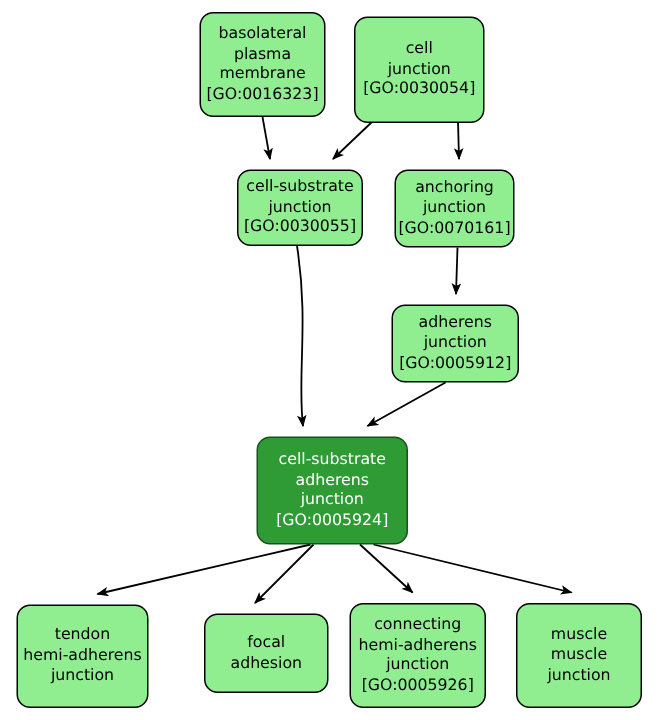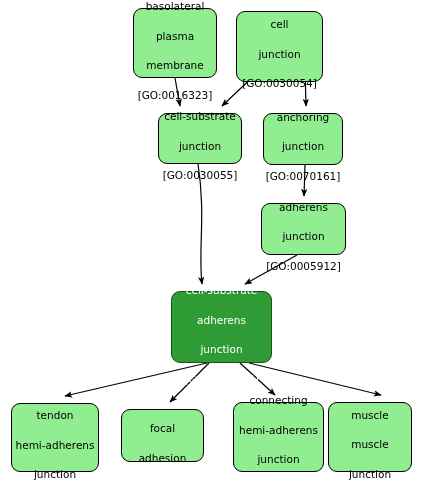--- a/index.html
+++ b/index.html
@@ -43,21 +43,20 @@
   }
   .go-node.highlight {
     background: #2f9b35;
     color: #ffffff;
     border-color: #16521a;
     border-width: 1px;
   }
   .go-node .node-line {
     display: block;
     white-space: nowrap;
-    margin-top: 16px;
   }
 </style>
 </head>
 <body>
 
 <div id="graph-canvas">
 
   <svg id="edge-layer" viewBox="0 0 439 480" width="439" height="480" xmlns="http://www.w3.org/2000/svg">
     <defs>
       <marker id="arrowhead" markerWidth="9" markerHeight="9" refX="7.2" refY="3.2" orient="auto" markerUnits="userSpaceOnUse">
@@ -109,30 +108,30 @@
         <span class="node-line">cell-substrate</span>
         <span class="node-line">adherens</span>
         <span class="node-line">junction</span>
         <span class="node-line">[GO:0005924]</span>
       </div>
       <div class="go-node" style="left: 11px; top: 403px; width: 88px; height: 69px;">
         <span class="node-line">tendon</span>
         <span class="node-line">hemi-adherens</span>
         <span class="node-line">junction</span>
       </div>
-      <div class="go-node" style="left: 121px; top: 409px; width: 83px; height: 53px;">
+      <div class="go-node" style="left: 136px; top: 409px; width: 83px; height: 53px;">
         <span class="node-line">focal</span>
         <span class="node-line">adhesion</span>
       </div>
       <div class="go-node" style="left: 233px; top: 402px; width: 91px; height: 70px;">
         <span class="node-line">connecting</span>
         <span class="node-line">hemi-adherens</span>
         <span class="node-line">junction</span>
         <span class="node-line">[GO:0005926]</span>
       </div>
-      <div class="go-node" style="left: 328px; top: 402px; width: 84px; height: 70px;">
+      <div class="go-node" style="left: 344px; top: 402px; width: 84px; height: 70px;">
         <span class="node-line">muscle</span>
         <span class="node-line">muscle</span>
         <span class="node-line">junction</span>
       </div>
     </div>
 
 </div>
 
 </body></html>

